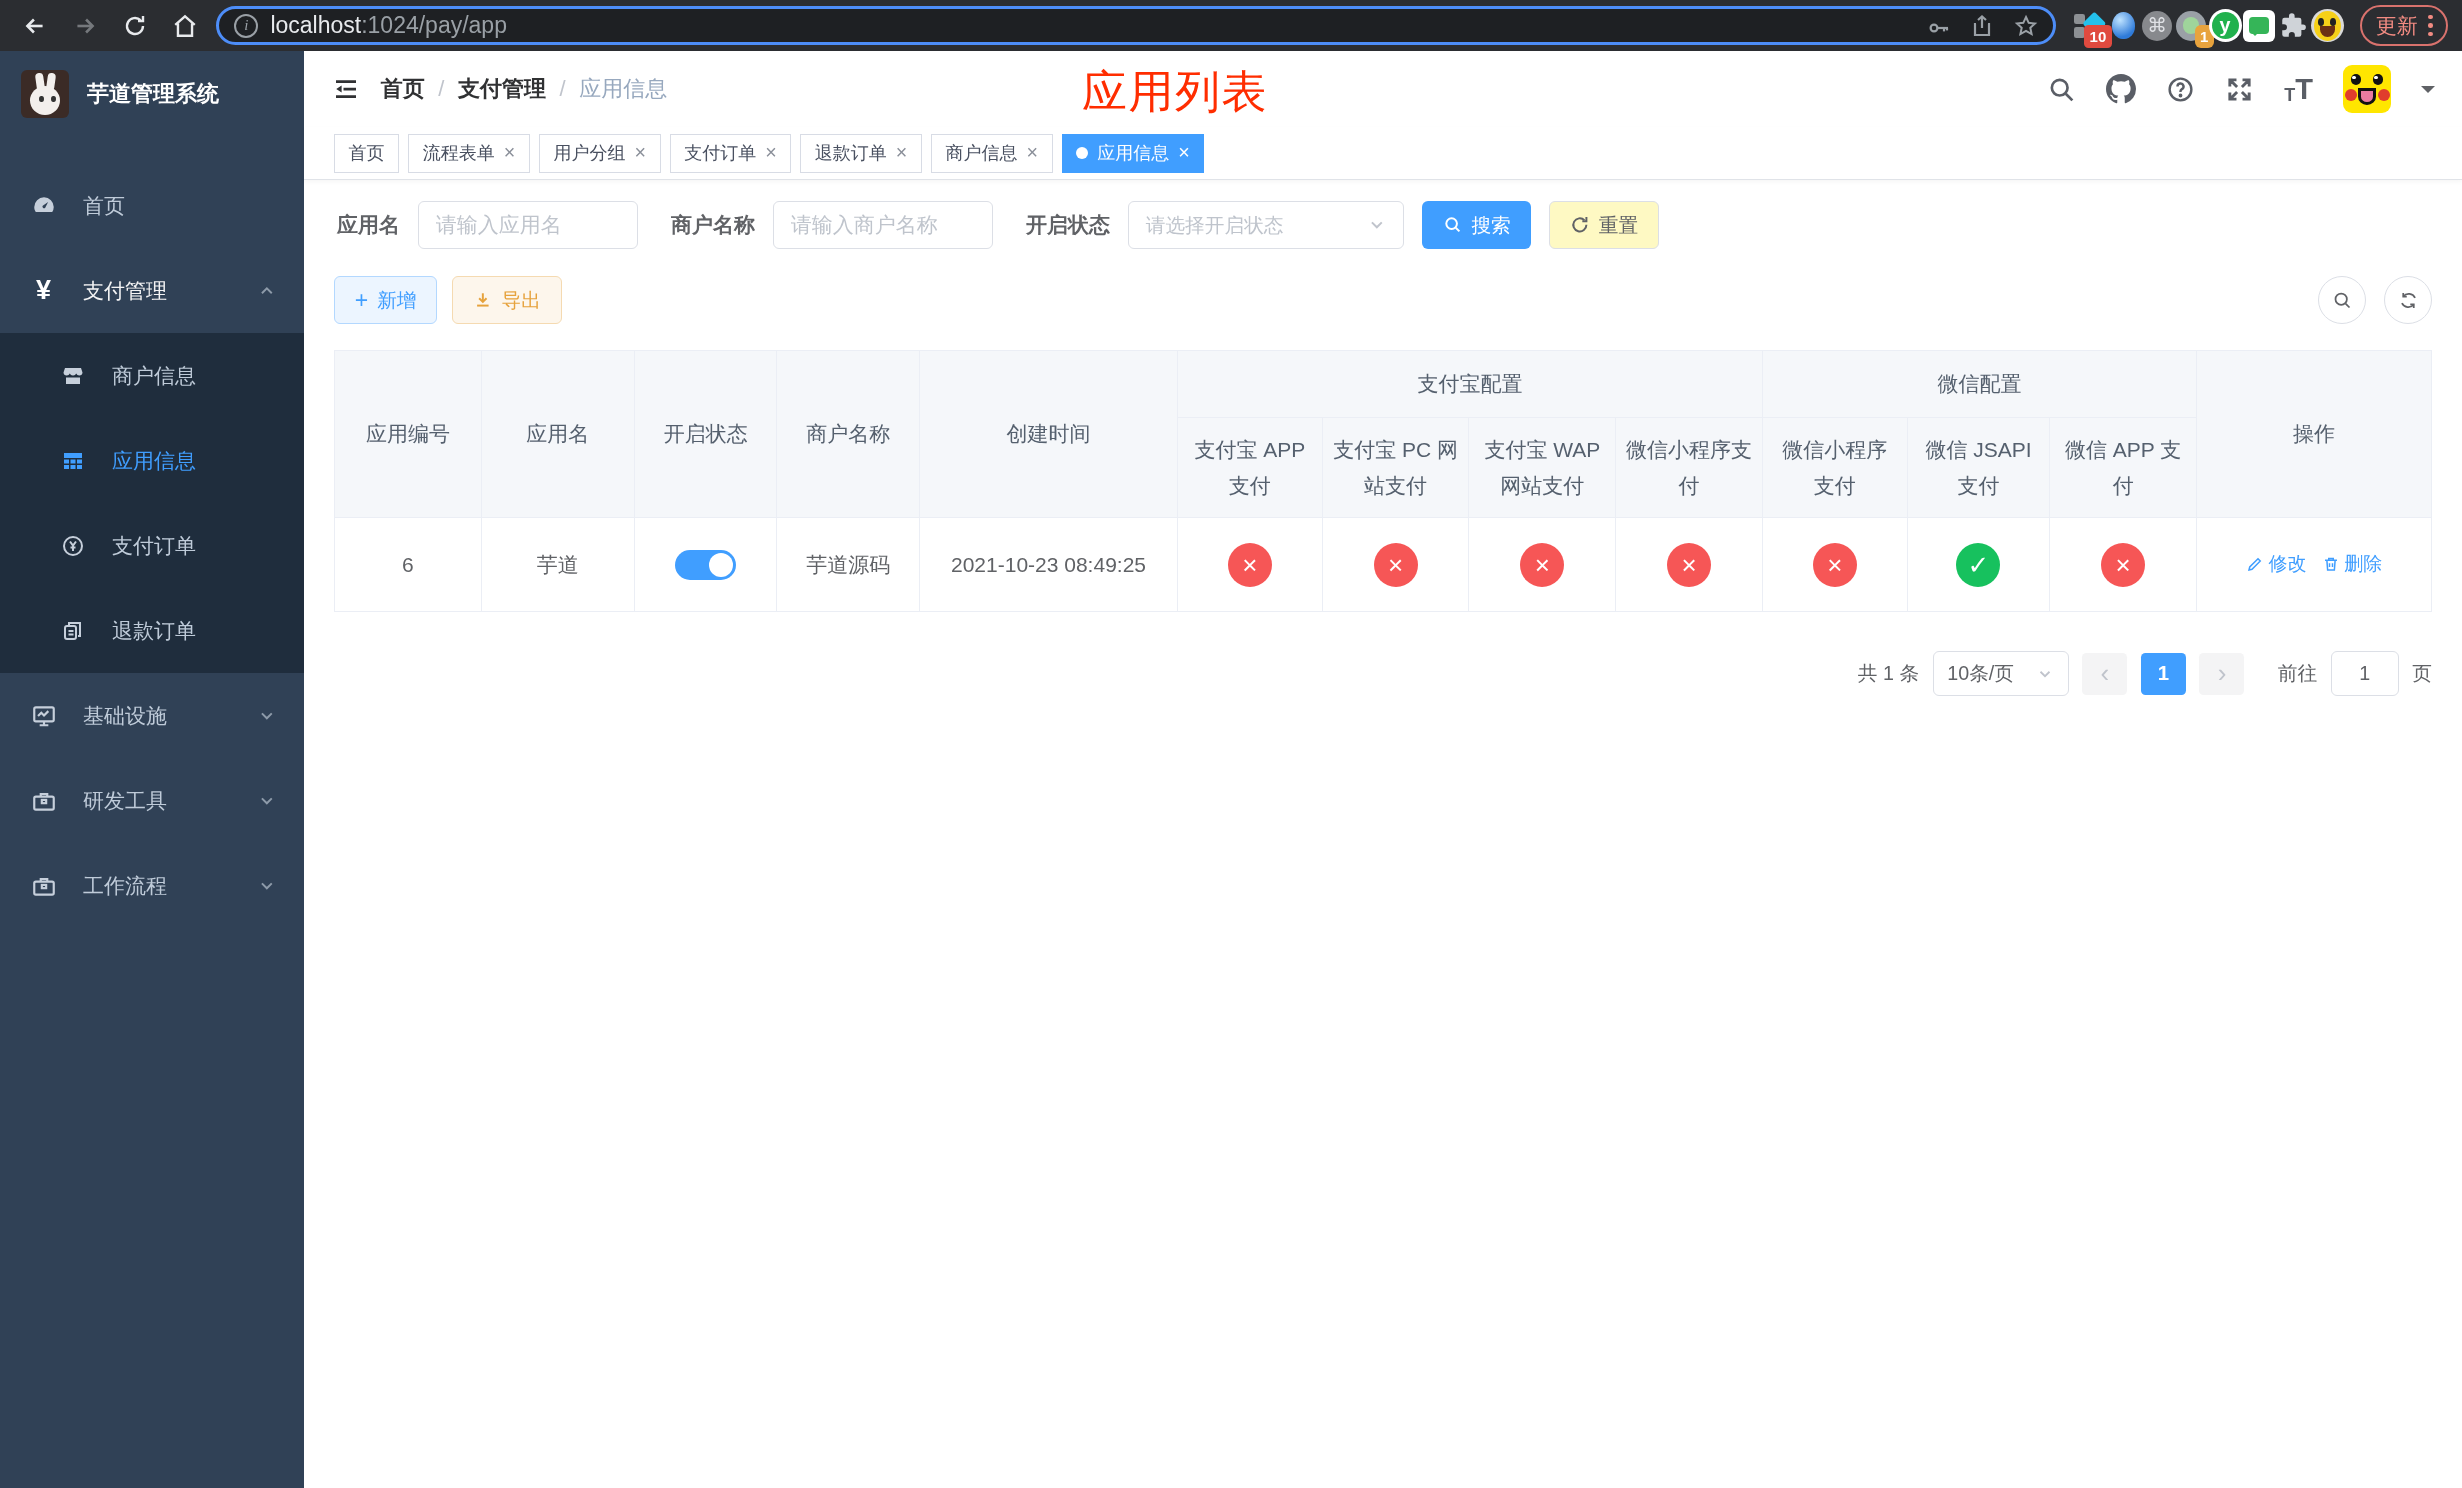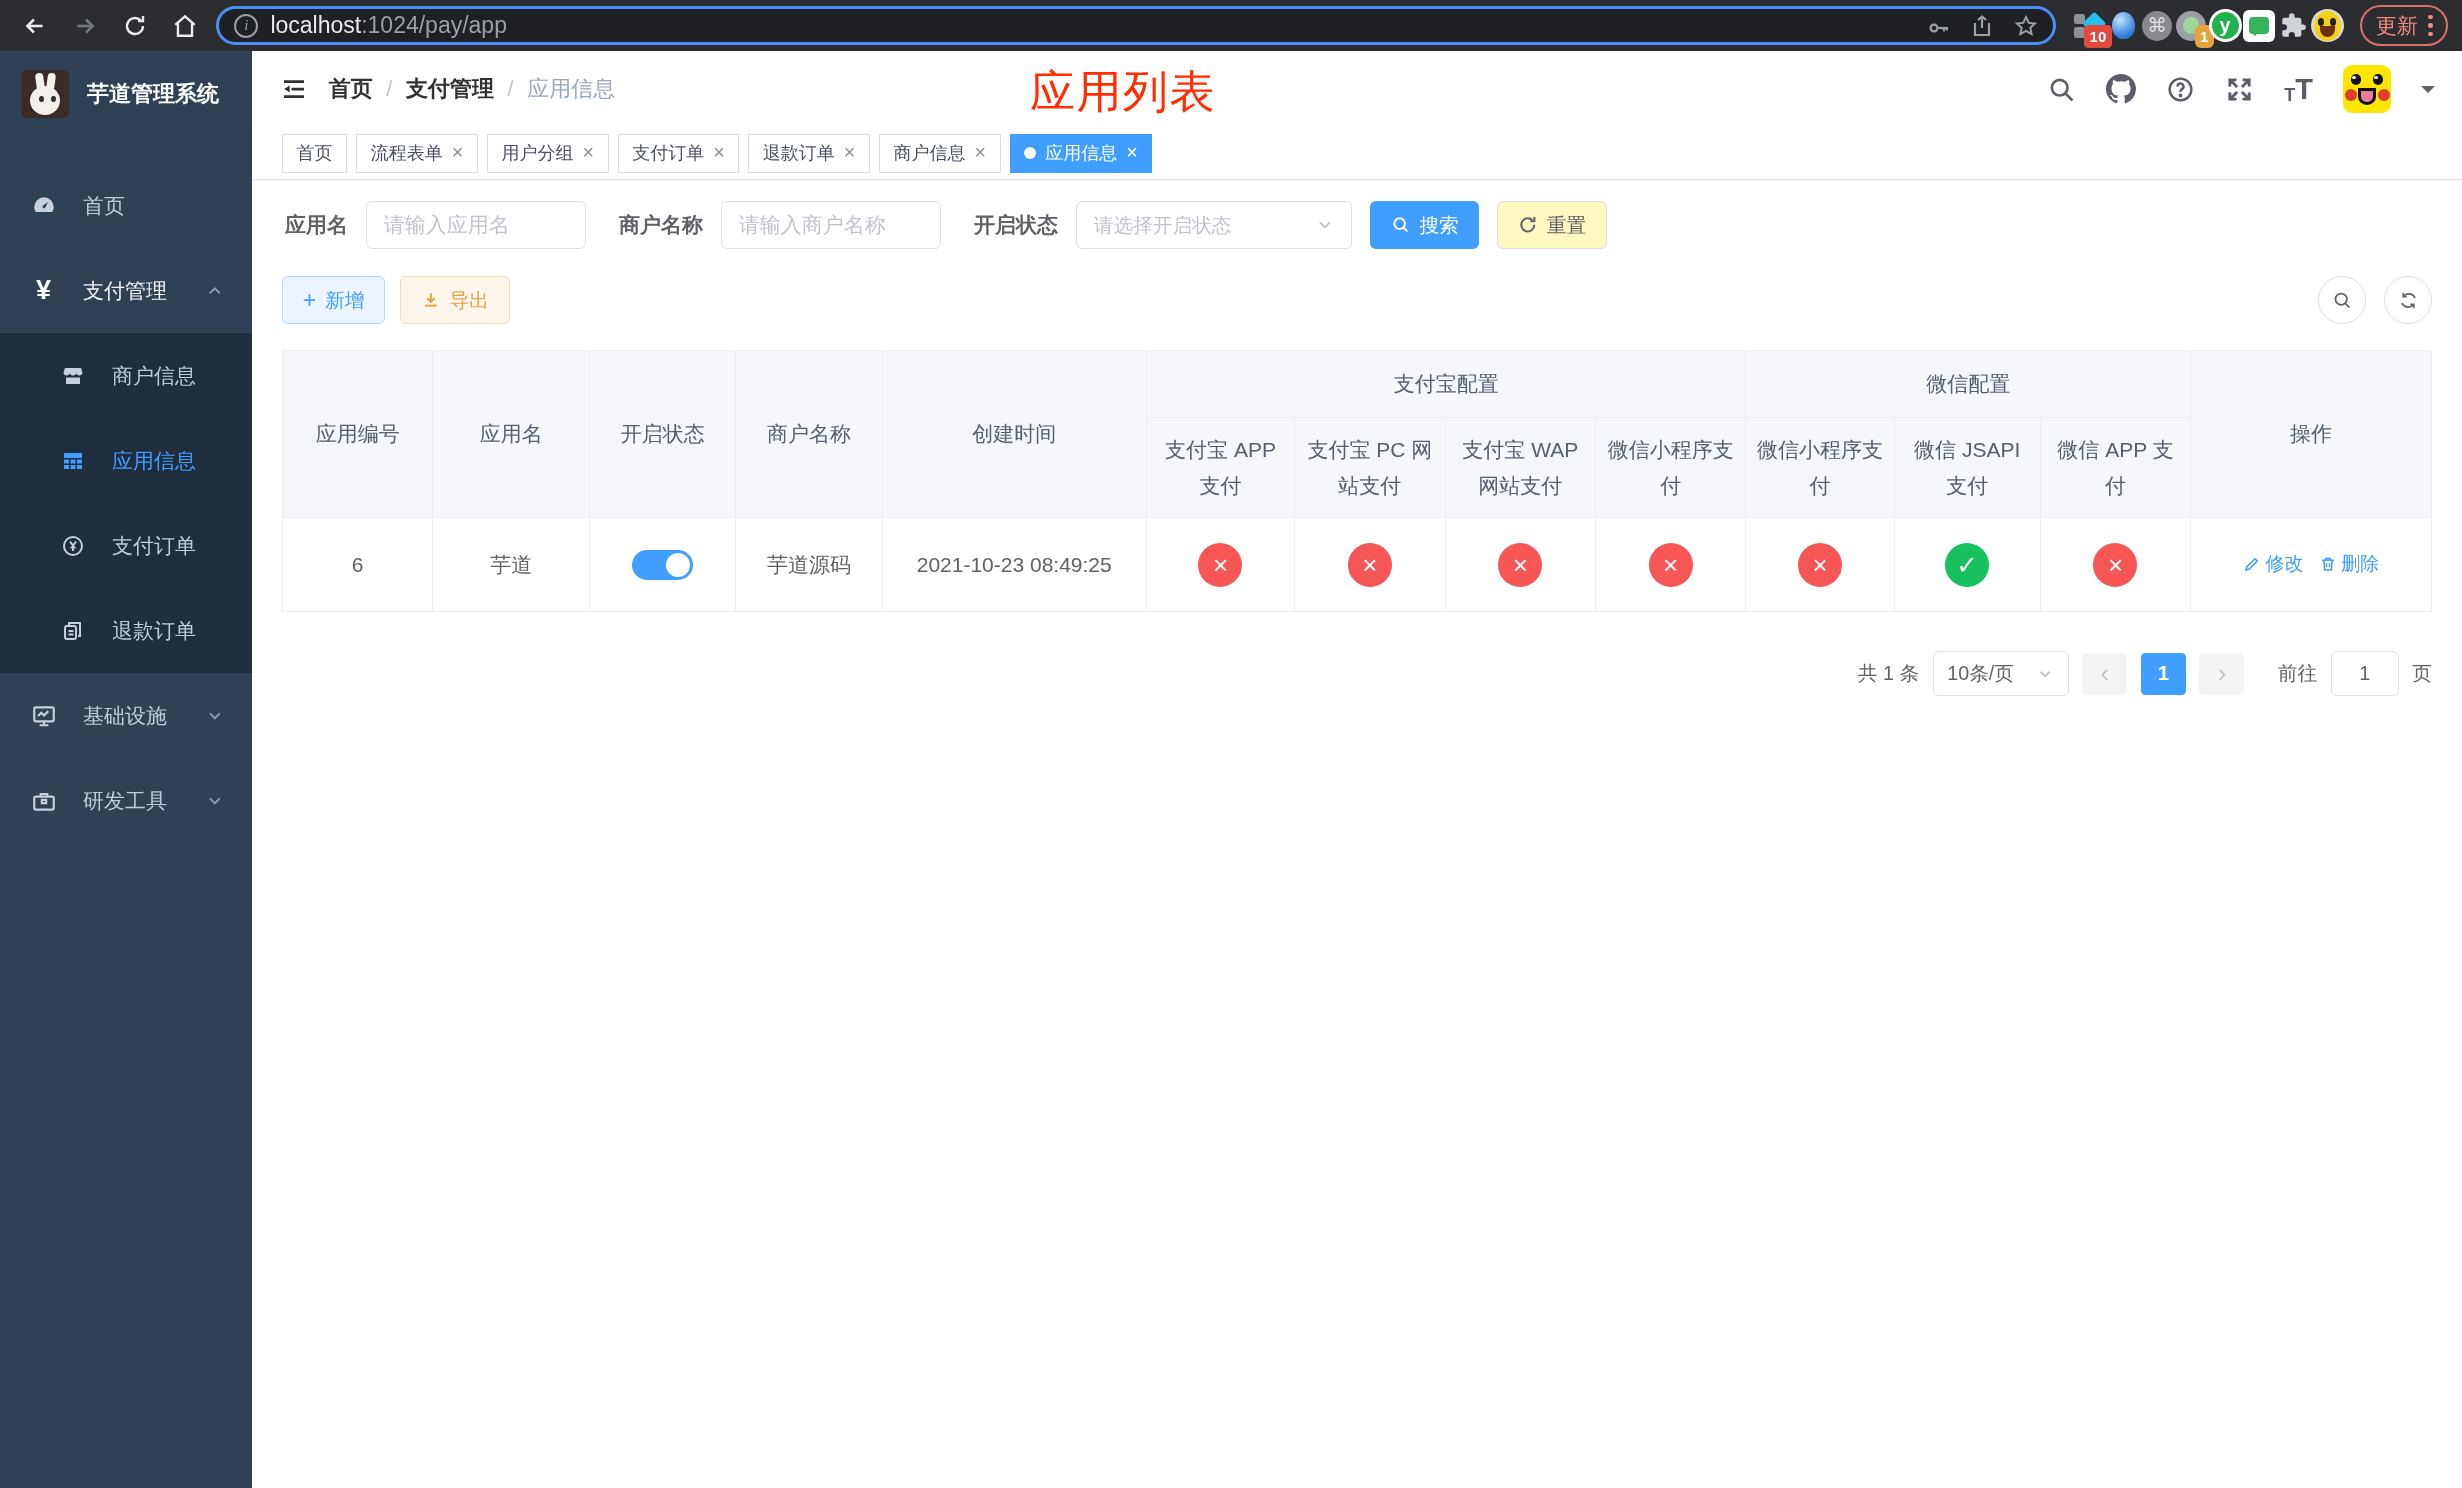--- a/index.html
+++ b/index.html
@@ -56,21 +56,21 @@
     background:#6b2f14; border-radius:0 0 9px 9px; }
   .update-pill { display:flex; align-items:center; gap:10.6px; border:2.3px solid #d9726d;
     border-radius:756px; padding:4.5px 13.6px; color:#f28b82; font-size:21px; cursor:pointer; }
   .vdots { display:flex; flex-direction:column; gap:3.8px; }
   .vdots i { width:4.5px; height:4.5px; border-radius:50%; background:#f28b82; }
 
   
   .shell { flex:1 1 auto; display:flex; min-height:0; }
 
   
-  .sidebar { width:252px; flex:0 0 auto; background:#304156; color:#bfcbd9; overflow:hidden; }
+  .sidebar { width:304px; flex:0 0 auto; background:#304156; color:#bfcbd9; overflow:hidden; }
   .logo-row { height:85px; display:flex; align-items:center; gap:18px; padding:0 21px; cursor:pointer; }
   .logo-img { width:48px; height:48px; border-radius:6px; background:#3b2b26; position:relative; overflow:hidden; }
   .logo-img .ear { position:absolute; top:3px; width:7.6px; height:18px; background:#f3efec; border-radius:4.5px; }
   .logo-img .ear.l { left:15px; transform:rotate(-8deg); } .logo-img .ear.r { left:26px; transform:rotate(8deg); }
   .logo-img .head { position:absolute; left:9px; top:16.7px; width:30px; height:29px; background:#f3efec; border-radius:50%; }
   .logo-img .eye { position:absolute; top:26px; width:4.5px; height:6px; background:#333; border-radius:50%; }
   .logo-img .eye.l { left:18px; } .logo-img .eye.r { left:30px; }
   .logo-title { color:#fff; font-size:22px; font-weight:700; }
   .menu { padding-top:27px; }
   .m-item { height:85px; display:flex; align-items:center; padding:0 30px; gap:26px;
@@ -376,20 +376,35 @@
         </div>
         <div class="m-item">
           <span class="mi-icon">
             <svg width="26" height="26" viewBox="0 0 24 24" fill="none" stroke="currentColor" stroke-width="2">
                 <rect x="3" y="8" width="18" height="12" rx="1.5"></rect>
                 <path d="M9 8V5.5h6V8"></path>
                 <rect x="10" y="11" width="4" height="3"></rect>
               </svg>
             </span>
           <span>研发工具</span>
+          <span class="m-chevron">
+            <svg width="19.7" height="19.7" viewBox="0 0 24 24" fill="none" stroke="currentColor" stroke-width="2.4">
+                <polyline points="6 9 12 15 18 9"></polyline>
+              </svg>
+            </span>
+        </div>
+        <div class="m-item">
+          <span class="mi-icon">
+            <svg width="26" height="26" viewBox="0 0 24 24" fill="none" stroke="currentColor" stroke-width="2">
+                <rect x="3" y="8" width="18" height="12" rx="1.5"></rect>
+                <path d="M9 8V5.5h6V8"></path>
+                <rect x="10" y="11" width="4" height="3"></rect>
+              </svg>
+            </span>
+          <span>工作流程</span>
           <span class="m-chevron">
             <svg width="19.7" height="19.7" viewBox="0 0 24 24" fill="none" stroke="currentColor" stroke-width="2.4">
                 <polyline points="6 9 12 15 18 9"></polyline>
               </svg>
             </span>
         </div>
       </div>
     </div>
 
     <div class="main">

